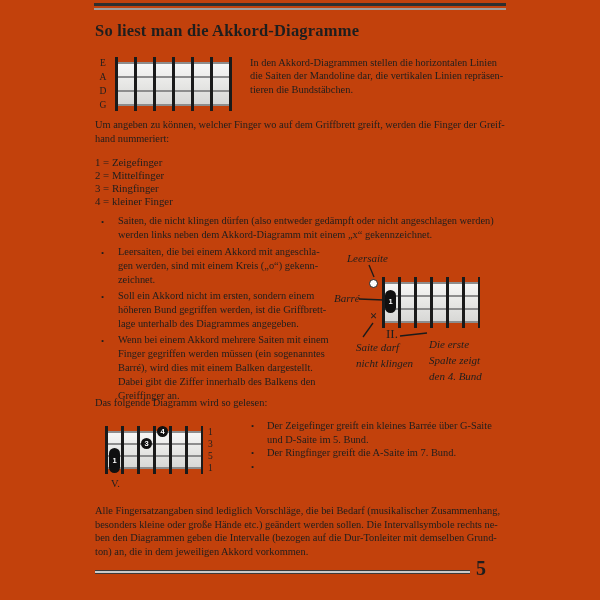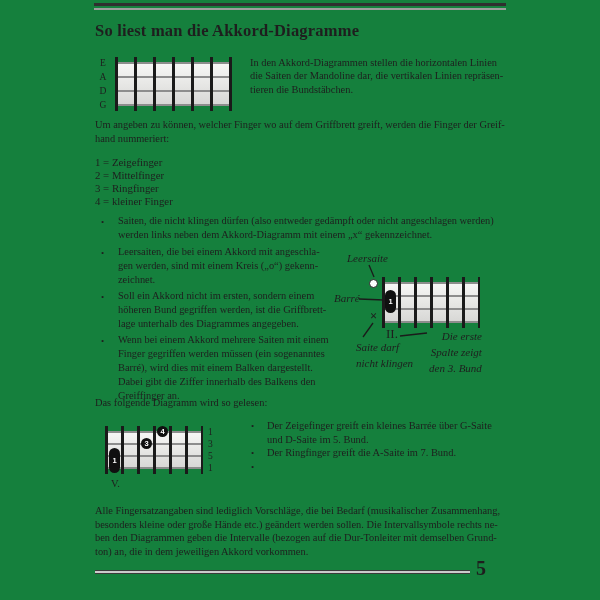--- a/index.html
+++ b/index.html
@@ -1,17 +1,17 @@
 <!DOCTYPE html>
 <html><head>
 <meta charset="utf-8">
 <style>
   html,body{margin:0;padding:0;}
   body{background:#e9e9e7;font-family:"Liberation Serif","DejaVu Serif",serif;color:#1e1e1e;}
-  #page{position:relative;width:600px;height:600px;background:#15803d;overflow:hidden;}
+  #page{position:relative;width:600px;height:600px;background:#c2410c;overflow:hidden;}
   .abs{position:absolute;}
   .ln{white-space:nowrap;line-height:inherit;}
   
   .rule-top{left:94px;top:3px;width:412px;height:2px;border-top:3px solid #2f2f2f;border-bottom:2px solid #9d9d9d;}
   .rule-bottom{left:95px;top:570px;width:375px;height:2px;border-top:1.5px solid #3a3a3a;border-bottom:1.5px solid #3a3a3a;background:#cbcbcb;}
   
   .title{left:95px;top:21px;font-size:16.5px;font-weight:bold;letter-spacing:.2px;}
   
   .body{font-size:10.4px;line-height:13.5px;}
   .bodysm{font-size:10.4px;line-height:13.3px;}
@@ -121,24 +121,24 @@
       </div>
     <div class="mute abs" style="left:370px;top:310px;">×</div>
     <div class="abs poslbl" style="left:386px;top:329px;">II.</div>
 
     <div class="anno" style="left:347px;top:250px;">Leersaite</div>
     <div class="anno" style="left:334px;top:290px;text-align:center;">Barré</div>
     <div class="anno" style="left:337px;top:339px;margin-left:19px;">
       <div class="ln">Saite darf</div>
       <div class="ln">nicht klingen</div>
     </div>
-    <div class="anno" style="left:429px;top:328px;text-align:right;">
+    <div class="anno" style="left:429px;top:336px;">
       <div class="ln">Die erste</div>
       <div class="ln">Spalte zeigt</div>
-      <div class="ln">den 3. Bund</div>
+      <div class="ln">den 4. Bund</div>
     </div>
     <svg class="leaders" width="600" height="600">
       <line x1="369" y1="265" x2="374" y2="277" stroke="#1b1b1b" stroke-width="1.3"></line>
       <line x1="359" y1="299" x2="384" y2="300" stroke="#1b1b1b" stroke-width="1.3"></line>
       <line x1="373" y1="323" x2="363" y2="337" stroke="#1b1b1b" stroke-width="1.3"></line>
       <line x1="400" y1="336" x2="427" y2="333" stroke="#1b1b1b" stroke-width="1.3"></line>
     </svg>
   </div>
 
   <div class="abs body ln" style="left:95px;top:396px;">Das folgende Diagramm wird so gelesen:</div>

